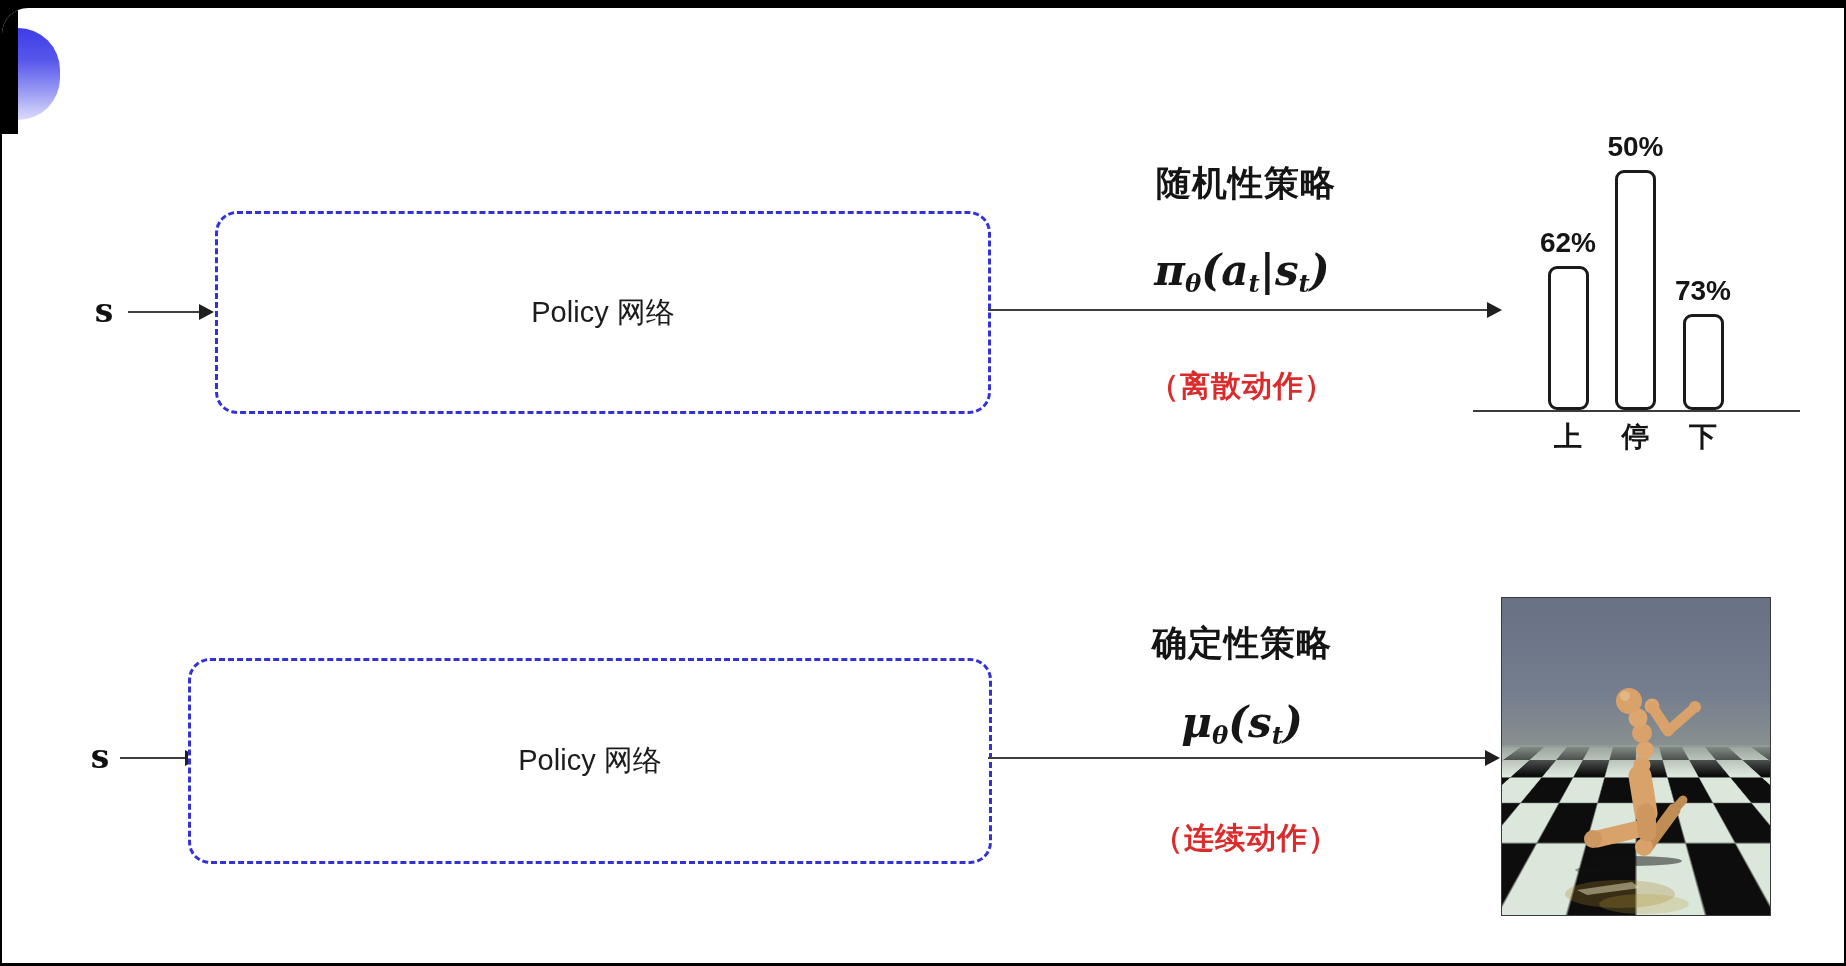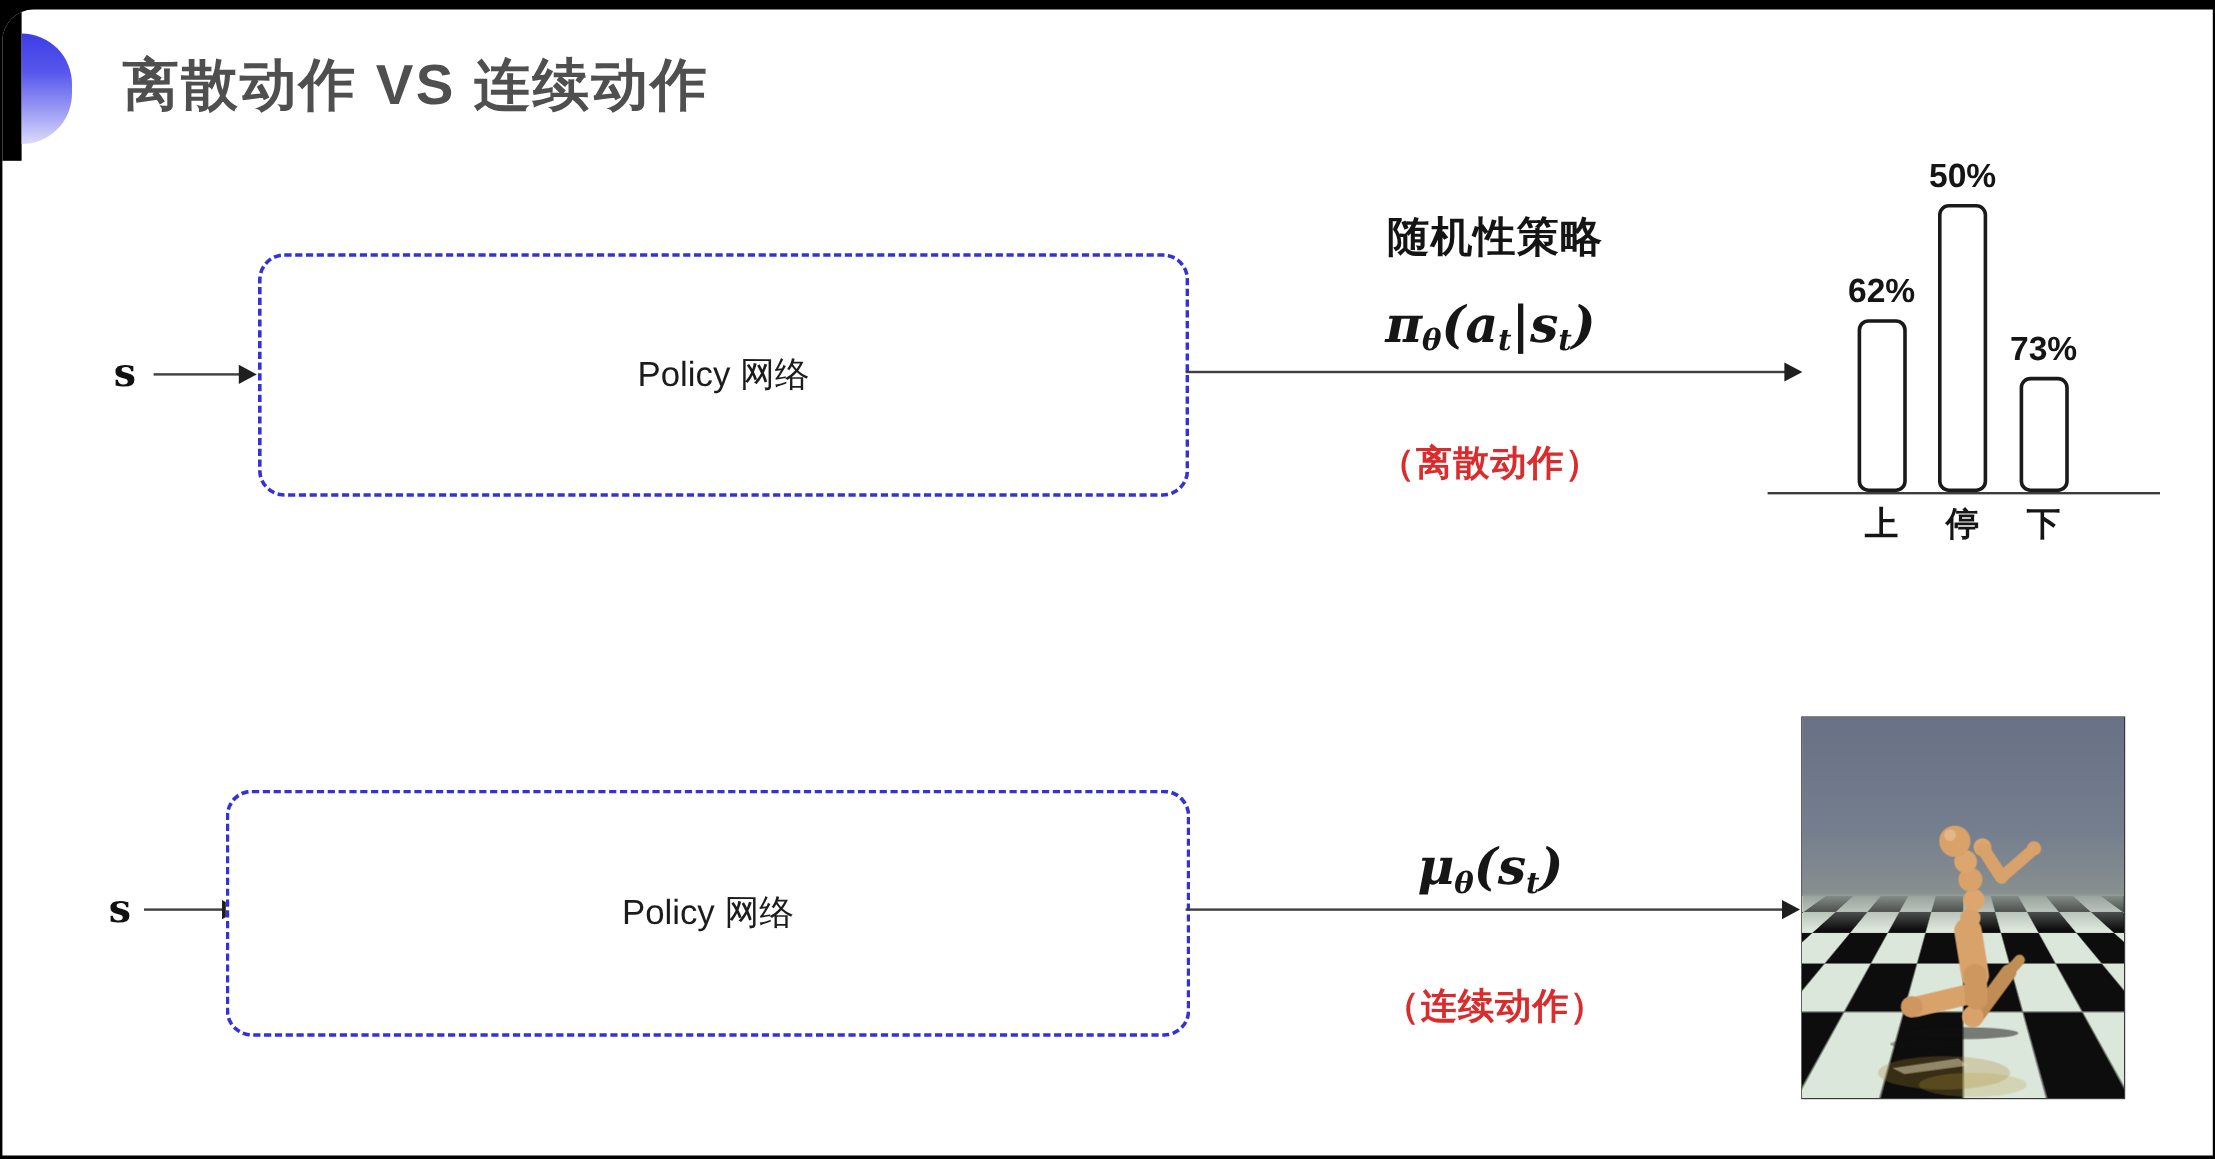--- a/index.html
+++ b/index.html
@@ -68,34 +68,33 @@
 </style>
 </head>
 <body>
 
 <div class="page">
   <div class="slide">
     <div class="stage">
 
       <div class="corner-block"></div>
       <div class="title-bullet"></div>
-      <div class="page-title">离散动作 VS 连续动作</div>
 
       <div class="s-label top">s</div>
       <div class="arrow-line" style="left:128px;top:311px;width:72px;"></div>
       <div class="arrow-head" style="left:199px;top:304px;"></div>
 
       <div class="policy-box top">
         <div class="box-label">Policy 网络</div>
       </div>
 
       <div class="arrow-line" style="left:988px;top:309px;width:500px;"></div>
       <div class="arrow-head" style="left:1487px;top:302px;"></div>
 
-      <div class="policy-name" style="left:1036px;top:174px;">随机性策略</div>
+      <div class="policy-name" style="left:1036px;top:160px;">随机性策略</div>
       <div class="formula" style="left:1032px;top:234px;"><span>π</span><span class="sub">θ</span><span>(</span><span>a</span><span class="sub">t</span><span>|</span><span>s</span><span class="sub">t</span><span>)</span></div>
       <div class="action-note" style="left:1032px;top:366px;">（离散动作）</div>
 
       <div class="chart">
         <div class="baseline"></div>
       <div class="bar" style="left: 87.5px; bottom: 50px; height: 144px;"></div>
           <div class="pct" style="left: 68px; bottom: 200px;">62%</div>
           <div class="cat" style="left: 68px;">上</div>
           <div class="bar" style="left: 155px; bottom: 50px; height: 240px;"></div>
           <div class="pct" style="left: 135.5px; bottom: 296px;">50%</div>
@@ -109,20 +108,21 @@
       <div class="arrow-line" style="left:120px;top:757px;width:66px;"></div>
       <div class="arrow-head" style="left:185px;top:750px;"></div>
 
       <div class="policy-box bottom">
         <div class="box-label">Policy 网络</div>
       </div>
 
       <div class="arrow-line" style="left:988px;top:757px;width:498px;"></div>
       <div class="arrow-head" style="left:1485px;top:750px;"></div>
 
+      <div class="policy-name" style="left:1032px;top:620px;">确定性策略</div>
       <div class="formula" style="left:1032px;top:686px;"><span>μ</span><span class="sub">θ</span><span>(</span><span>s</span><span class="sub">t</span><span>)</span></div>
       <div class="action-note" style="left:1036px;top:818px;">（连续动作）</div>
 
       <div class="sim">
         <div class="sim-floor"></div>
         <div class="sim-haze"></div>
         <svg width="268" height="317" viewBox="0 0 268 317">
 
           <ellipse cx="132" cy="263" rx="48" ry="5" fill="#101010" opacity="0.5"></ellipse>
           <ellipse cx="103" cy="272" rx="30" ry="4" fill="#101010" opacity="0.35"></ellipse>

